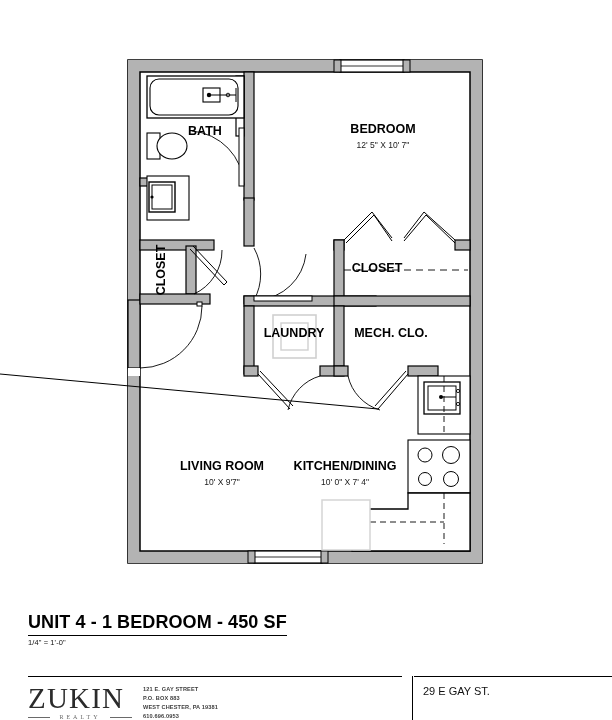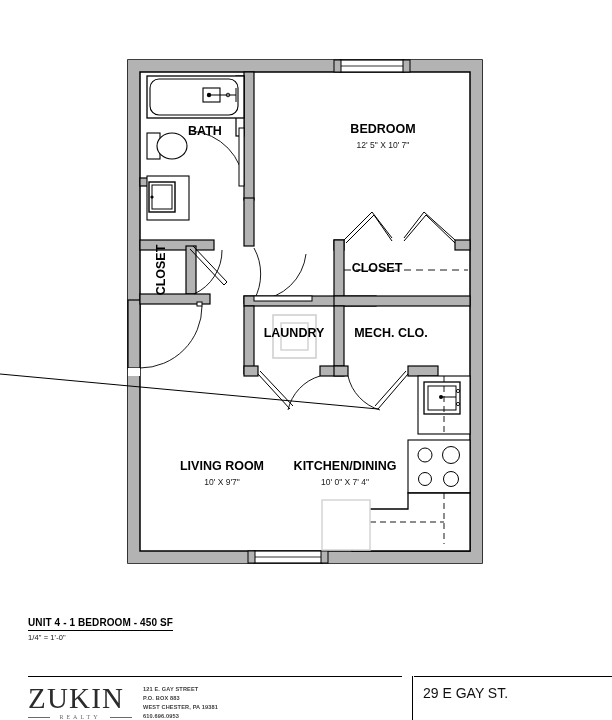--- a/index.html
+++ b/index.html
@@ -38,21 +38,21 @@
   }
 
   
   #title-block {
     position: absolute;
     left: 28px;
     top: 612px;
     width: 300px;
   }
   #unit-title {
-    font-size: 10px;
+    font-size: 18px;
     font-weight: bold;
     color: #000;
     letter-spacing: 0.1px;
     padding-bottom: 2px;
     border-bottom: 1.3px solid #000;
     display: inline-block;
     white-space: nowrap;
   }
   #scale-note {
     font-size: 7.5px;
@@ -129,21 +129,21 @@
     line-height: 1.62;
     color: #3d3d3d;
     letter-spacing: 0.15px;
     font-weight: bold;
   }
   #company-address div { white-space: nowrap; }
 
   #project-address {
     position: absolute;
     left: 423px; top: 8px;
-    font-size: 14px;
+    font-size: 11px;
     line-height: 1.38;
     color: #111;
   }
   #project-address div { white-space: nowrap; }
 </style>
 </head>
 <body>
 
 <div id="floorplan-stage">
   <svg id="floorplan-svg" width="612" height="600" viewBox="0 0 612 600">

